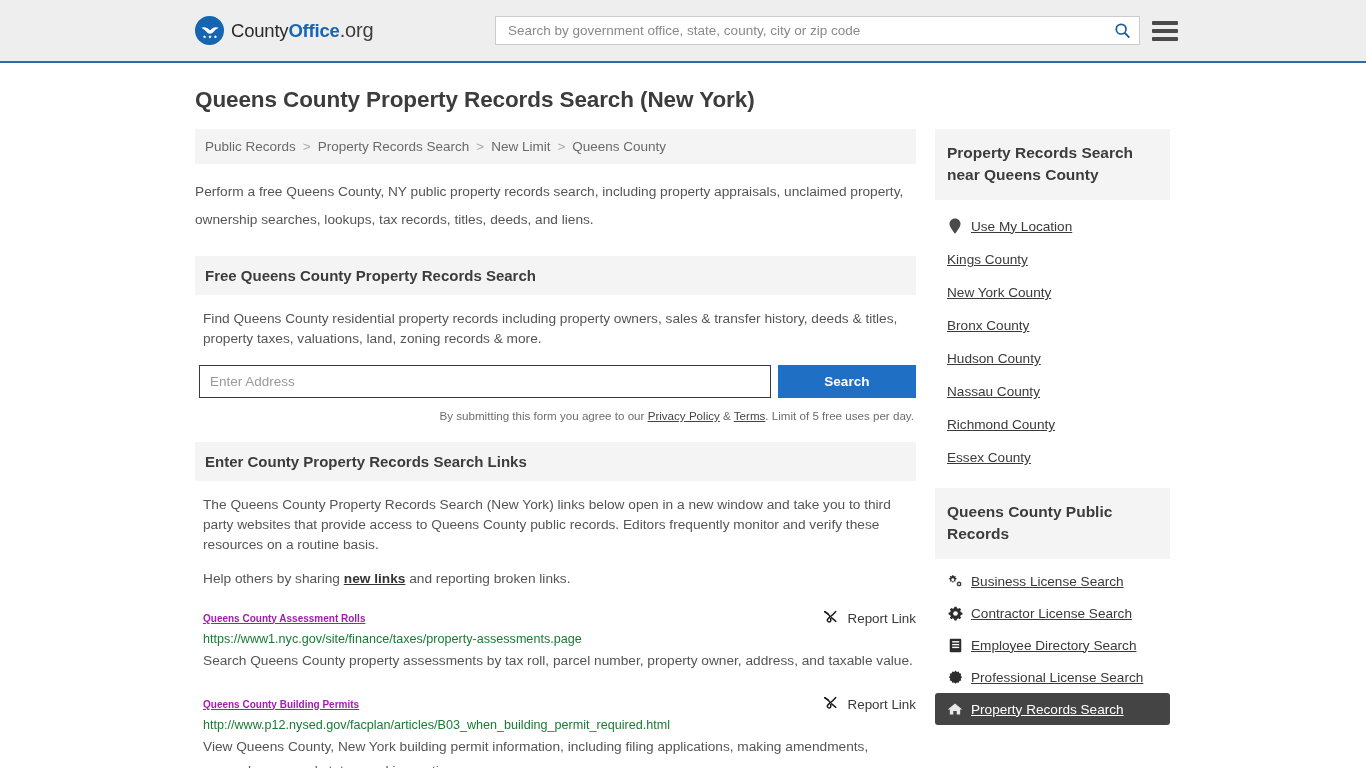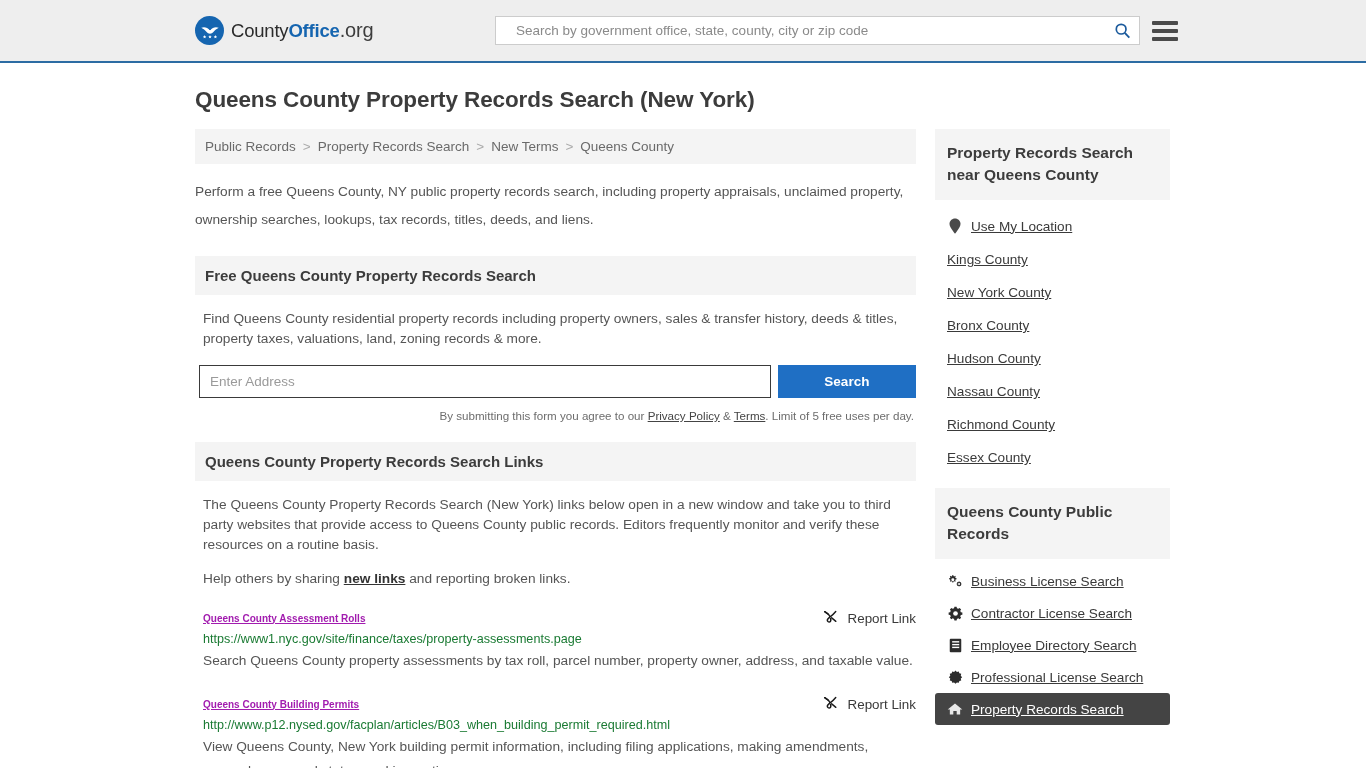--- a/index.html
+++ b/index.html
@@ -53,21 +53,21 @@
     align-items:center;
     gap:12px;
   }
   .searchbox{
     width:645px;
     height:29px;
     background:#fff;
     border:1px solid #cccccc;
     display:flex;
     align-items:center;
-    padding:0 8px 0 18px;
+    padding:0 8px 0 10px;
   }
   .searchbox input{
     flex:1;
     border:0;outline:0;
     font-family:"Liberation Sans", sans-serif;
     font-size:13.5px;
     color:#444;
     background:transparent;
   }
   .searchbox input::placeholder{ color:#8a8a8a; }
@@ -297,42 +297,42 @@
 
   <div class="layout">
 
     <div class="content">
 
       <div class="breadcrumb">
         <a href="#">Public Records</a>
         <span class="sep">&gt;</span>
         <a href="#">Property Records Search</a>
         <span class="sep">&gt;</span>
-        <a href="#">New Terms</a>
+        <a href="#">New Limit</a>
         <span class="sep">&gt;</span>
         <a href="#">Queens County</a>
       </div>
 
       <p class="lede">Perform a free Queens County, NY public property records search, including property appraisals, unclaimed property, ownership searches, lookups, tax records, titles, deeds, and liens.</p>
 
       <div class="sec-head">Free Queens County Property Records Search</div>
       <div class="sec-body">
         <p>Find Queens County residential property records including property owners, sales &amp; transfer history, deeds &amp; titles, property taxes, valuations, land, zoning records &amp; more.</p>
       </div>
 
       <form class="addr-form">
         <input class="addr-input" type="text" placeholder="Enter Address" style="">
         <button class="btn-search" type="submit">Search</button>
       </form>
 
       <div class="disclaimer">
         <span>By submitting this form you agree to our </span><a href="#">Privacy Policy</a><span> &amp; </span><a href="#">Terms</a><span>. Limit of 5 free uses per day.</span>
       </div>
 
-      <div class="sec-head" style="margin-top:20px">Queens County Property Records Search Links</div>
+      <div class="sec-head" style="margin-top:20px">Enter County Property Records Search Links</div>
       <div class="sec-body">
         <p>The Queens County Property Records Search (New York) links below open in a new window and take you to third party websites that provide access to Queens County public records. Editors frequently monitor and verify these resources on a routine basis.</p>
         <p><span>Help others by sharing </span><a href="#">new links</a><span> and reporting broken links.</span></p>
       </div>
 
       <div class="links-wrap">
 
         <div class="link-item">
           <div class="link-row">
             <a class="link-title" href="#">Queens County Assessment Rolls</a>

